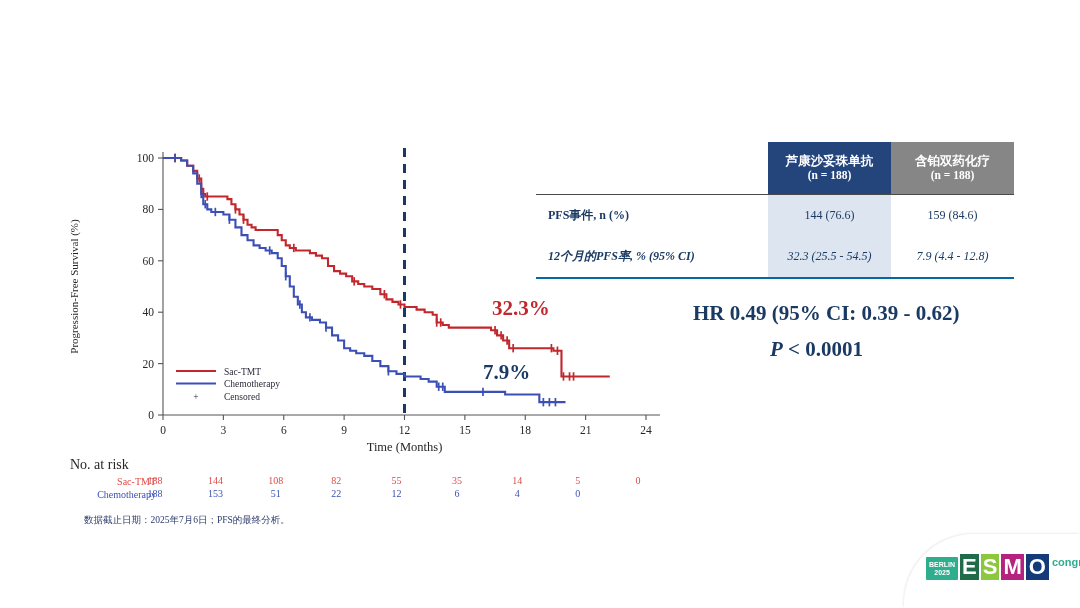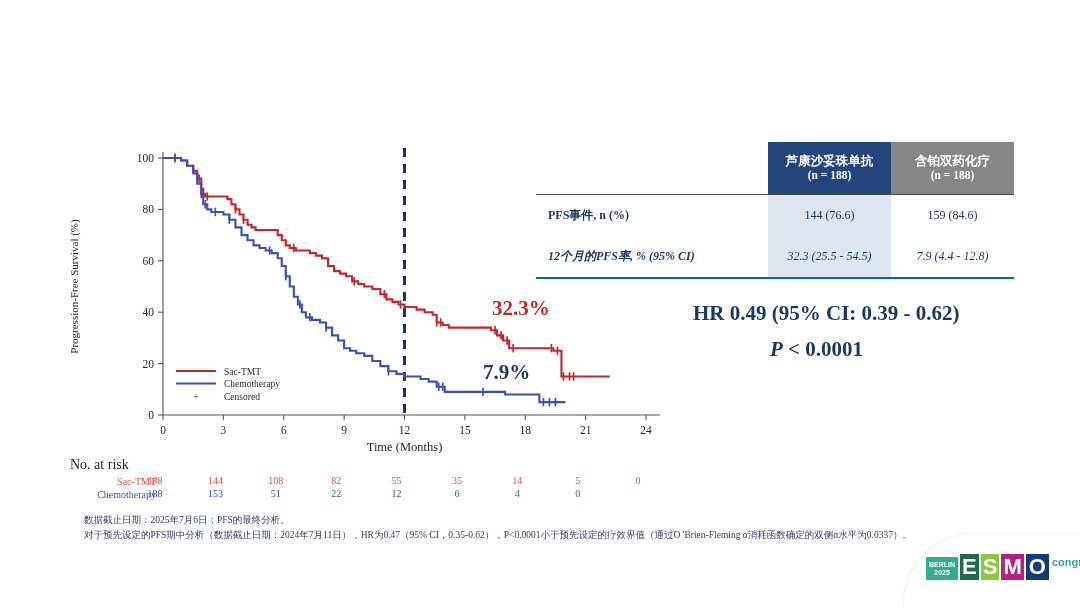--- a/index.html
+++ b/index.html
@@ -320,21 +320,20 @@
               <span style="position:absolute;left:361.25px;transform:translateX(-50%);color:#3b4fb5;">4</span>
               <span style="position:absolute;left:421.625px;transform:translateX(-50%);color:#3b4fb5;">0</span>
             </div>
           </td>
         </tr>
       </tbody>
   </table>
 
   <div id="footnotes">
     <div>数据截止日期：2025年7月6日；PFS的最终分析。</div>
-    <div>对于预先设定的PFS期中分析（数据截止日期：2024年7月11日），HR为0.47（95% CI，0.35-0.62），P&lt;0.0001小于预先设定的疗效界值（通过O 'Brien-Fleming α消耗函数确定的双侧α水平为0.0337）。</div>
   </div>
 
   <div id="logo-corner"></div>
   <div id="esmo-logo">
     <div class="logo-row">
       <div class="logo-berlin">
         <div>BERLIN</div>
         <div>2025</div>
       </div>
       <div class="logo-E">E</div>

